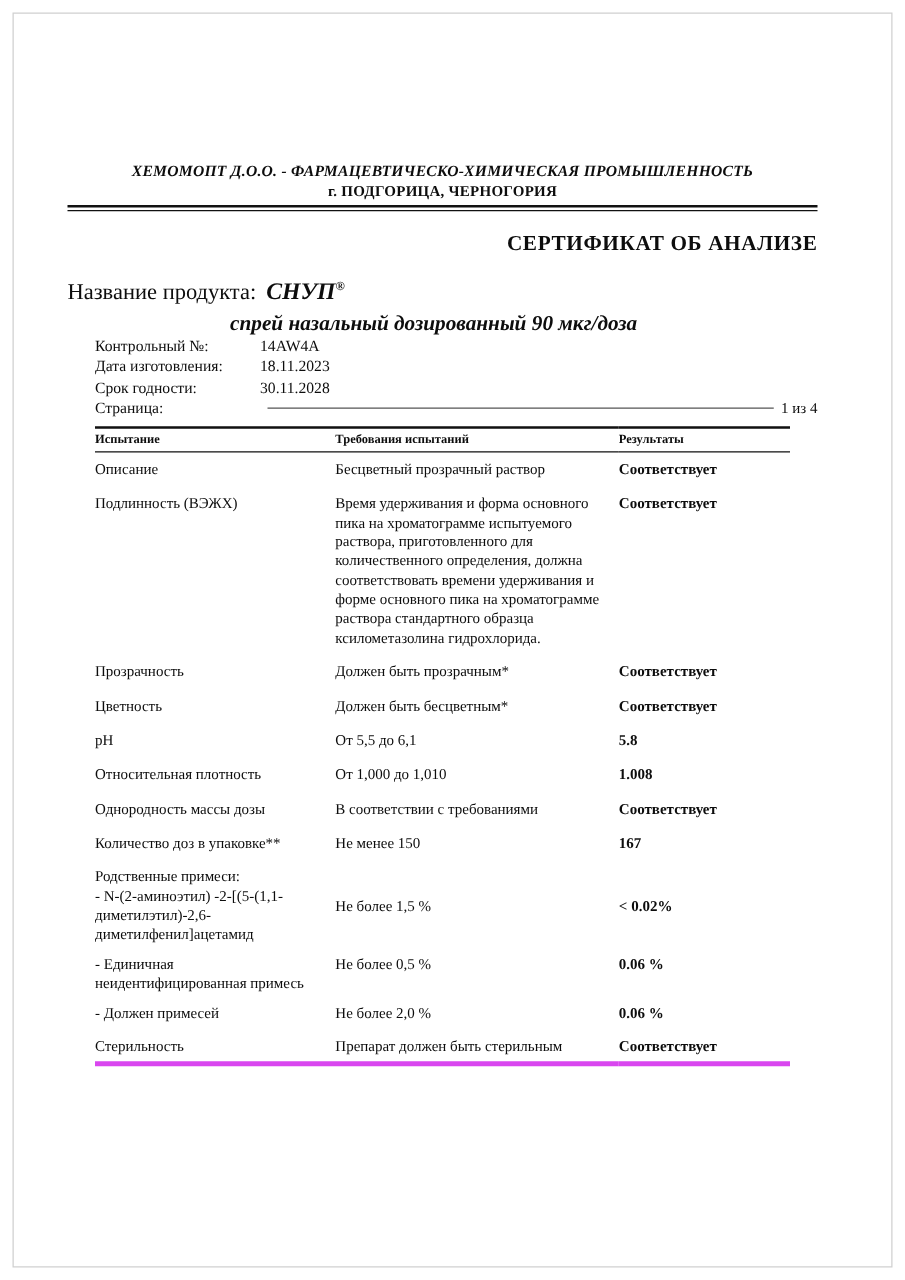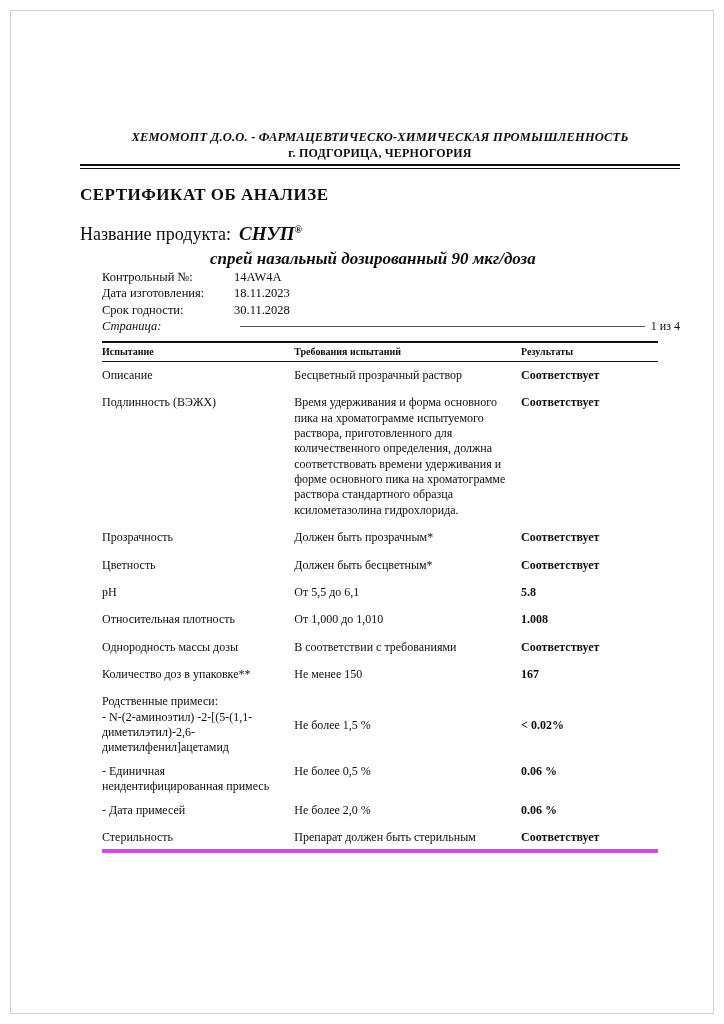--- a/index.html
+++ b/index.html
@@ -22,21 +22,21 @@
   }
   
   .scan-edge {
     position: absolute;
     left: 10px; top: 10px; right: 10px; bottom: 10px;
     border: 1px solid #d0d0d0;
     pointer-events: none;
   }
   .sheet {
     position: absolute;
-    left: 80px;
+    left: 54px;
     top: 130px;
     width: 600px;
     color: #0d0d0d;
   }
   
   .letterhead {
     text-align: center;
     font-style: italic;
     font-weight: bold;
     font-size: 12.5px;
@@ -48,21 +48,21 @@
     font-weight: bold;
     font-size: 12px;
   }
   .rule-double {
     margin-top: 3px;
     border-top: 2px solid #111;
     border-bottom: 1px solid #111;
     height: 2px;
   }
   .doc-title {
-    text-align: left;
+    text-align: right;
     font-weight: bold;
     font-size: 17px;
     letter-spacing: .5px;
     margin-top: 16px;
   }
   
   .product-row {
     margin-top: 18px;
     display: flex;
     align-items: baseline;
@@ -99,21 +99,21 @@
   }
   .meta-key {
     width: 132px;
     flex: none;
   }
   .meta-val { }
   .page-row {
     display: flex;
     align-items: baseline;
   }
-  .page-row .meta-key { width: 132px; font-style: italic; }
+  .page-row .meta-key { width: 132px; }
   .page-dots {
     flex: 1;
     border-bottom: 1px solid #555;
     position: relative;
     top: -3px;
     margin: 0 6px;
   }
   .page-val {
     font-size: 12px;
     white-space: nowrap;
@@ -244,21 +244,21 @@
 - N-(2-аминоэтил) -2-[(5-(1,1-диметилэтил)-2,6-диметилфенил]ацетамид</td>
           <td class="c2" style="padding-top:30px">Не более 1,5 %</td>
           <td class="c3" style="padding-top:30px">&lt; 0.02%</td>
         </tr>
         <tr class="tight">
           <td class="c1">- Единичная неидентифицированная примесь</td>
           <td class="c2">Не более 0,5 %</td>
           <td class="c3">0.06 %</td>
         </tr>
         <tr class="tight">
-          <td class="c1">- Дата примесей</td>
+          <td class="c1">- Должен примесей</td>
           <td class="c2">Не более 2,0 %</td>
           <td class="c3">0.06 %</td>
         </tr>
         <tr class="last-row">
           <td class="c1">Стерильность</td>
           <td class="c2">Препарат должен быть стерильным</td>
           <td class="c3">Соответствует</td>
         </tr>
       </tbody>
     </table>

